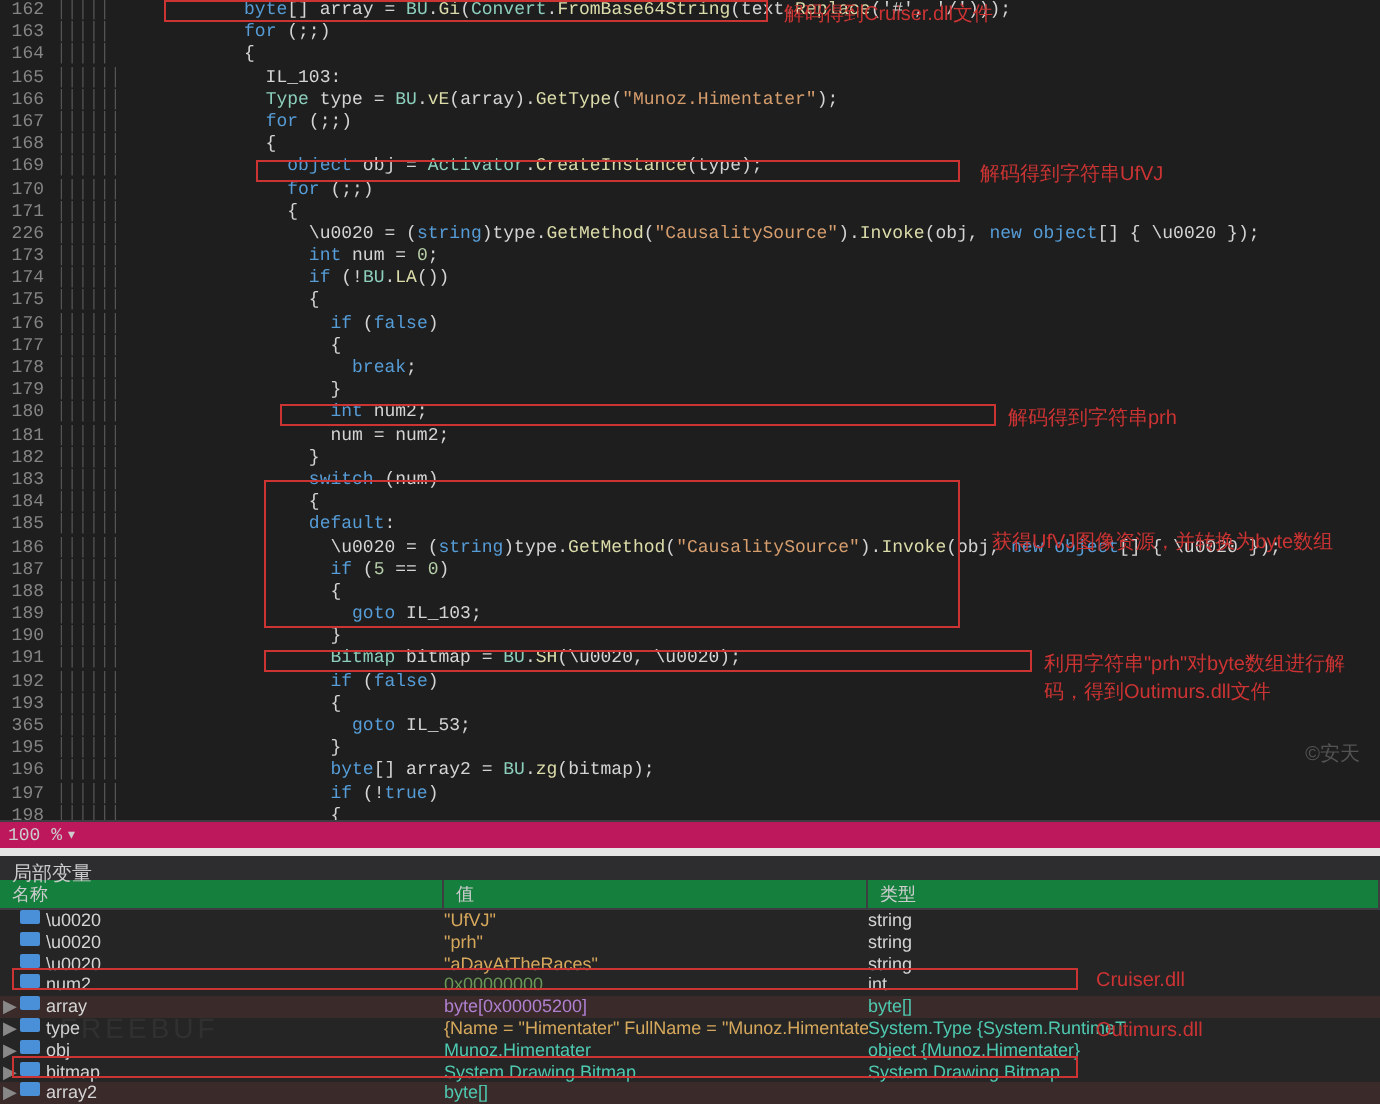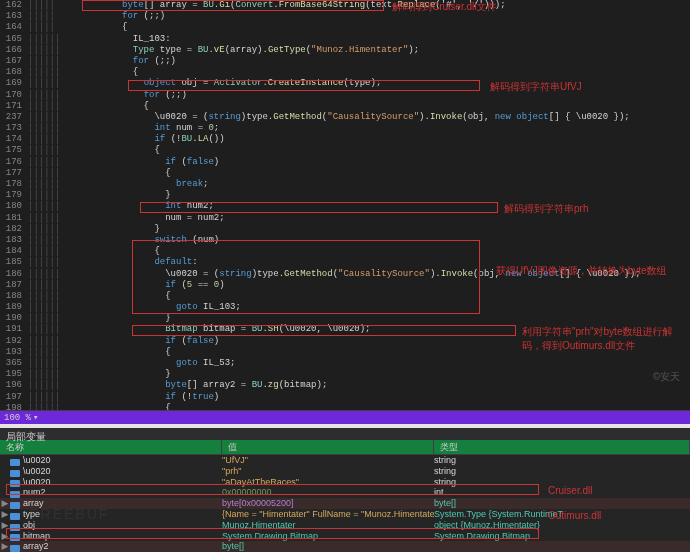--- a/index.html
+++ b/index.html
@@ -52,21 +52,21 @@
 }
 .annotation {
   position: absolute;
   color: #cc3333;
   font-size: 10px;
   font-family: sans-serif;
   pointer-events: none;
 }
 .zoom-bar {
   height: 14px;
-  background: #6d28d9;
+  background: #be185d;
   border-top: 1px solid #3e3e42;
   display: flex;
   align-items: center;
   padding: 0 4px;
   font-size: 9px;
   color: #ccc;
 }
 .zoom-bar .icon { margin: 0 2px; cursor: pointer; }
 .panel-header {
   height: 16px;
@@ -98,21 +98,21 @@
 .col-name { width: 222px; }
 .col-value { width: 212px; }
 .col-type { flex: 1; }
 .var-row {
   display: flex;
   height: 10.8px;
   line-height: 10.8px;
   color: #d4d4d4;
 }
 .var-row > div { padding-left: 0; overflow: hidden; white-space: nowrap; }
-.var-row .col-name { display: flex; align-items: flex-end; }
+.var-row .col-name { display: flex; align-items: flex-start; }
 .expand { width: 10px; color: #888; text-align: center; display: inline-block; }
 .var-icon {
   width: 10px;
   height: 7px;
   display: inline-block;
   background: #4a90d9;
   border-radius: 1px;
   margin-right: 3px;
 }
 .highlight-row { background: #3a2a2a; }
@@ -148,21 +148,21 @@
       <div class="line"><span class="lineno">162</span><span class="gutter">│││││</span><span class="code">          <span class="kw">byte</span>[] array = <span class="cls">BU</span>.<span class="method">Gi</span>(<span class="cls">Convert</span>.<span class="method">FromBase64String</span>(text.<span class="method">Replace</span>('#', '/')));</span></div>
       <div class="line"><span class="lineno">163</span><span class="gutter">│││││</span><span class="code">          <span class="kw">for</span> (;;)</span></div>
       <div class="line"><span class="lineno">164</span><span class="gutter">│││││</span><span class="code">          {</span></div>
       <div class="line"><span class="lineno">165</span><span class="gutter">││││││</span><span class="code">            IL_103:</span></div>
       <div class="line"><span class="lineno">166</span><span class="gutter">││││││</span><span class="code">            <span class="cls">Type</span> type = <span class="cls">BU</span>.<span class="method">vE</span>(array).<span class="method">GetType</span>(<span class="str">"Munoz.Himentater"</span>);</span></div>
       <div class="line"><span class="lineno">167</span><span class="gutter">││││││</span><span class="code">            <span class="kw">for</span> (;;)</span></div>
       <div class="line"><span class="lineno">168</span><span class="gutter">││││││</span><span class="code">            {</span></div>
       <div class="line"><span class="lineno">169</span><span class="gutter">││││││</span><span class="code">              <span class="kw">object</span> obj = <span class="cls">Activator</span>.<span class="method">CreateInstance</span>(type);</span></div>
       <div class="line"><span class="lineno">170</span><span class="gutter">││││││</span><span class="code">              <span class="kw">for</span> (;;)</span></div>
       <div class="line"><span class="lineno">171</span><span class="gutter">││││││</span><span class="code">              {</span></div>
-      <div class="line"><span class="lineno">237</span><span class="gutter">││││││</span><span class="code">                \u0020 = (<span class="kw">string</span>)type.<span class="method">GetMethod</span>(<span class="str">"CausalitySource"</span>).<span class="method">Invoke</span>(obj, <span class="kw">new</span> <span class="kw">object</span>[] { \u0020 });</span></div>
+      <div class="line"><span class="lineno">226</span><span class="gutter">││││││</span><span class="code">                \u0020 = (<span class="kw">string</span>)type.<span class="method">GetMethod</span>(<span class="str">"CausalitySource"</span>).<span class="method">Invoke</span>(obj, <span class="kw">new</span> <span class="kw">object</span>[] { \u0020 });</span></div>
       <div class="line"><span class="lineno">173</span><span class="gutter">││││││</span><span class="code">                <span class="kw">int</span> num = <span class="num">0</span>;</span></div>
       <div class="line"><span class="lineno">174</span><span class="gutter">││││││</span><span class="code">                <span class="kw">if</span> (!<span class="cls">BU</span>.<span class="method">LA</span>())</span></div>
       <div class="line"><span class="lineno">175</span><span class="gutter">││││││</span><span class="code">                {</span></div>
       <div class="line"><span class="lineno">176</span><span class="gutter">││││││</span><span class="code">                  <span class="kw">if</span> (<span class="kw">false</span>)</span></div>
       <div class="line"><span class="lineno">177</span><span class="gutter">││││││</span><span class="code">                  {</span></div>
       <div class="line"><span class="lineno">178</span><span class="gutter">││││││</span><span class="code">                    <span class="kw">break</span>;</span></div>
       <div class="line"><span class="lineno">179</span><span class="gutter">││││││</span><span class="code">                  }</span></div>
       <div class="line"><span class="lineno">180</span><span class="gutter">││││││</span><span class="code">                  <span class="kw">int</span> num2;</span></div>
       <div class="line"><span class="lineno">181</span><span class="gutter">││││││</span><span class="code">                  num = num2;</span></div>
       <div class="line"><span class="lineno">182</span><span class="gutter">││││││</span><span class="code">                }</span></div>

